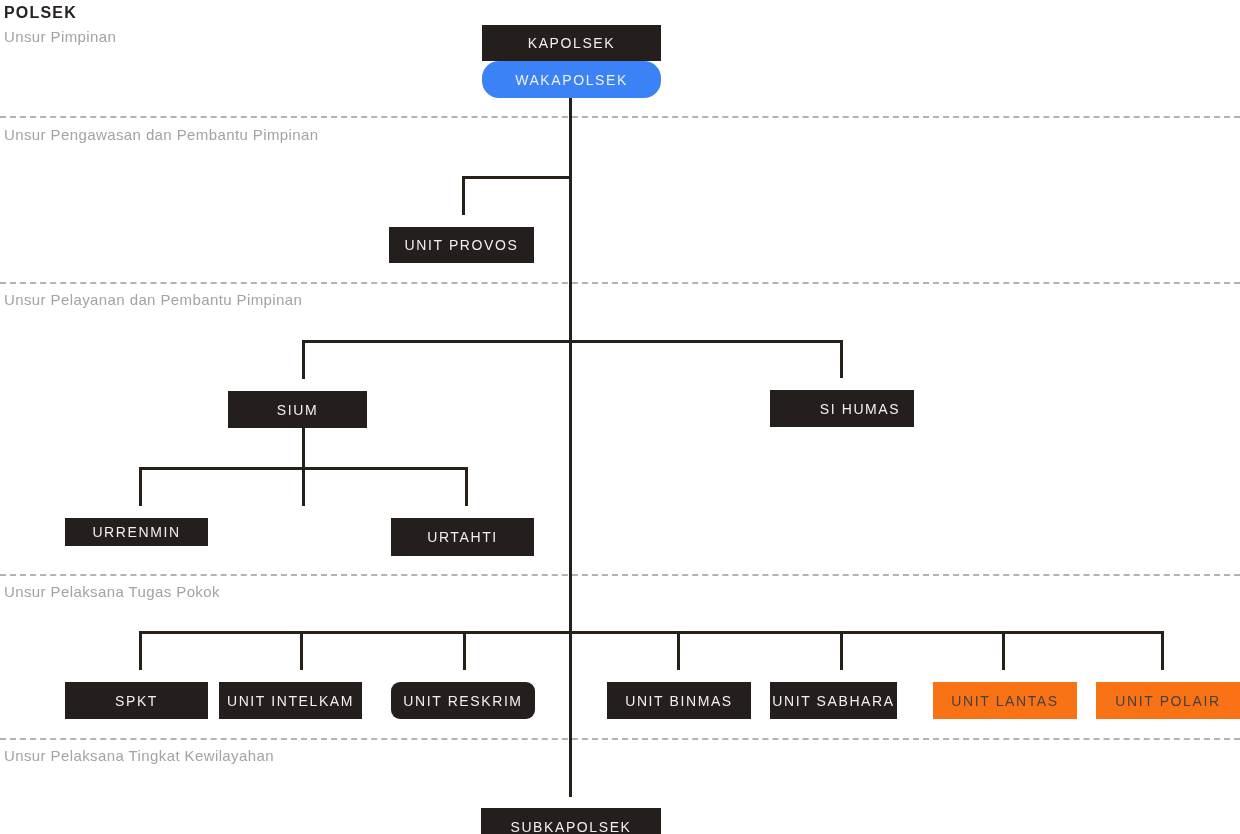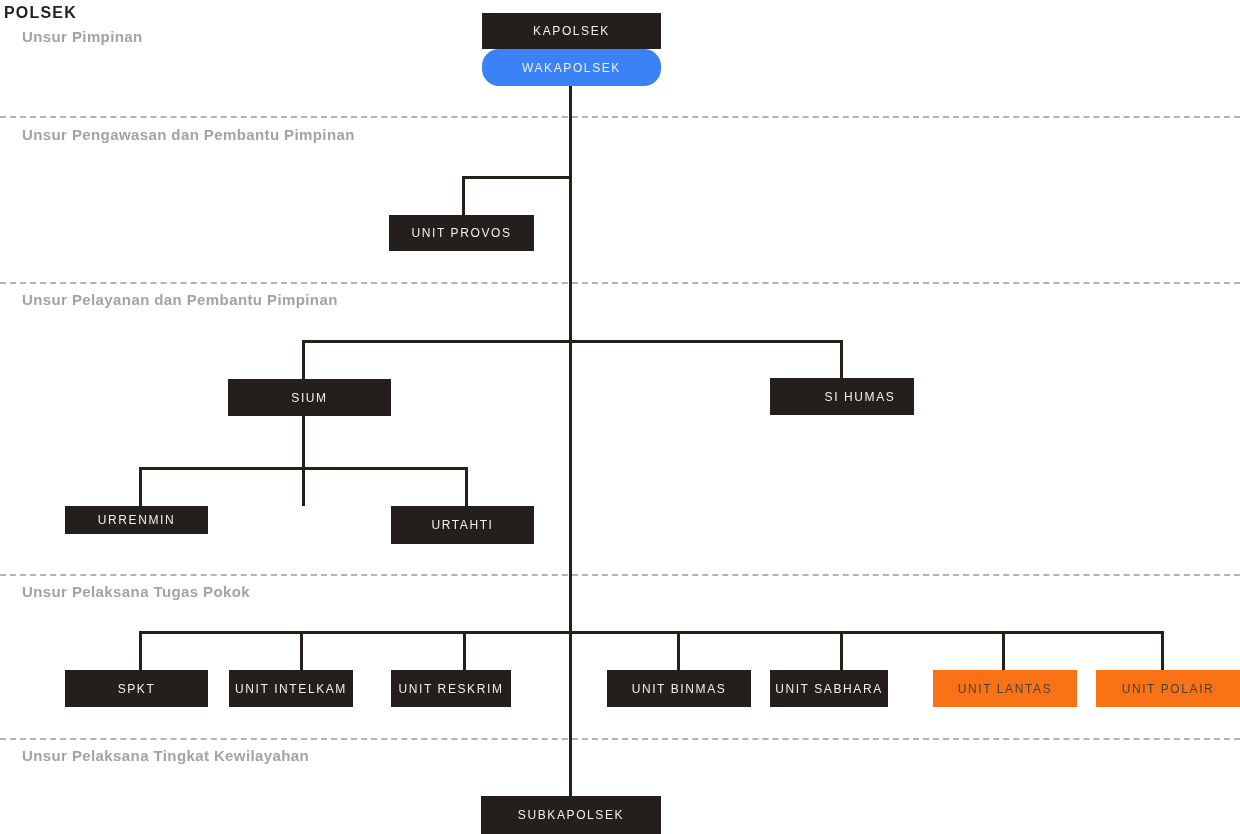--- a/index.html
+++ b/index.html
@@ -9,36 +9,36 @@
     background:#ffffff;
     font-family:"Liberation Sans","DejaVu Sans",sans-serif;
     overflow:hidden;
   }
   .page-title{
     position:absolute;left:4px;top:4px;
     font-size:16px;font-weight:bold;color:#27221f;letter-spacing:1.2px;
   }
   .section-label{
     position:absolute;left:4px;
-    font-size:15px;font-weight:bold;color:#a5a3a1;letter-spacing:.4px;
+    font-size:15px;font-weight:normal;color:#a5a3a1;letter-spacing:.4px;
     white-space:nowrap;
-    margin-left:18px;
   }
   .divider{
     position:absolute;left:0;width:1240px;height:0;
     border-top:2px dashed #b3b3b3;
   }
   .ln{position:absolute;background:#272019;}
   .node{
     position:absolute;
     display:flex;align-items:center;justify-content:center;
-    font-size:12px;letter-spacing:1.6px;
+    font-size:14px;letter-spacing:1.6px;
     text-transform:uppercase;
     box-sizing:border-box;
     white-space:nowrap;
+    margin-top:12px;
   }
   .node.dark{background:#241f1c;color:#f1f0ef;}
   .node.mid{background:#3b82f6;color:#f1f0ef;border-radius:17px;}
   .node.light{background:#f97316;color:#45403c;}
 </style>
 </head>
 <body>
 
 <div class="canvas">
 
@@ -76,29 +76,29 @@
   <div class="ln" style="left:677px;top:631px;width:3px;height:39px;"></div>
   <div class="ln" style="left:840px;top:631px;width:3px;height:39px;"></div>
   <div class="ln" style="left:1002px;top:631px;width:3px;height:39px;"></div>
   <div class="ln" style="left:1161px;top:631px;width:3px;height:39px;"></div>
 
   <div class="node dark" style="left:482px;top:13px;width:179px;height:36px;">KAPOLSEK</div>
   <div class="node mid" style="left:482px;top:49px;width:179px;height:37px;">WAKAPOLSEK</div>
 
   <div class="node dark" style="left:389px;top:215px;width:145px;height:36px;">UNIT PROVOS</div>
 
-  <div class="node dark" style="left:228px;top:379px;width:163px;height:37px;">SIUM</div>
+  <div class="node dark" style="left:228px;top:379px;width:139px;height:37px;">SIUM</div>
   <div class="node dark" style="left:770px;top:378px;width:144px;height:37px;padding-left:36px;">SI HUMAS</div>
 
   <div class="node dark" style="left:65px;top:506px;width:143px;height:28px;">URRENMIN</div>
   <div class="node dark" style="left:391px;top:506px;width:143px;height:38px;">URTAHTI</div>
 
   <div class="node dark" style="left:65px;top:670px;width:143px;height:37px;">SPKT</div>
-  <div class="node dark" style="left:229px;top:670px;width:124px;height:37px;">UNIT INTELKAM</div>
-  <div class="node dark" style="left:391px;top:670px;width:120px;height:37px;">UNIT RESKRIM</div>
+  <div class="node dark" style="left:219px;top:670px;width:143px;height:37px;">UNIT INTELKAM</div>
+  <div class="node dark" style="left:391px;top:670px;width:144px;height:37px;border-radius:9px;">UNIT RESKRIM</div>
   <div class="node dark" style="left:607px;top:670px;width:144px;height:37px;">UNIT BINMAS</div>
-  <div class="node dark" style="left:770px;top:670px;width:118px;height:37px;">UNIT SABHARA</div>
+  <div class="node dark" style="left:770px;top:670px;width:127px;height:37px;">UNIT SABHARA</div>
   <div class="node light" style="left:933px;top:670px;width:144px;height:37px;">UNIT LANTAS</div>
   <div class="node light" style="left:1096px;top:670px;width:144px;height:37px;">UNIT POLAIR</div>
 
   <div class="node dark" style="left:481px;top:796px;width:180px;height:38px;">SUBKAPOLSEK</div>
 
 </div>
 
 </body></html>

